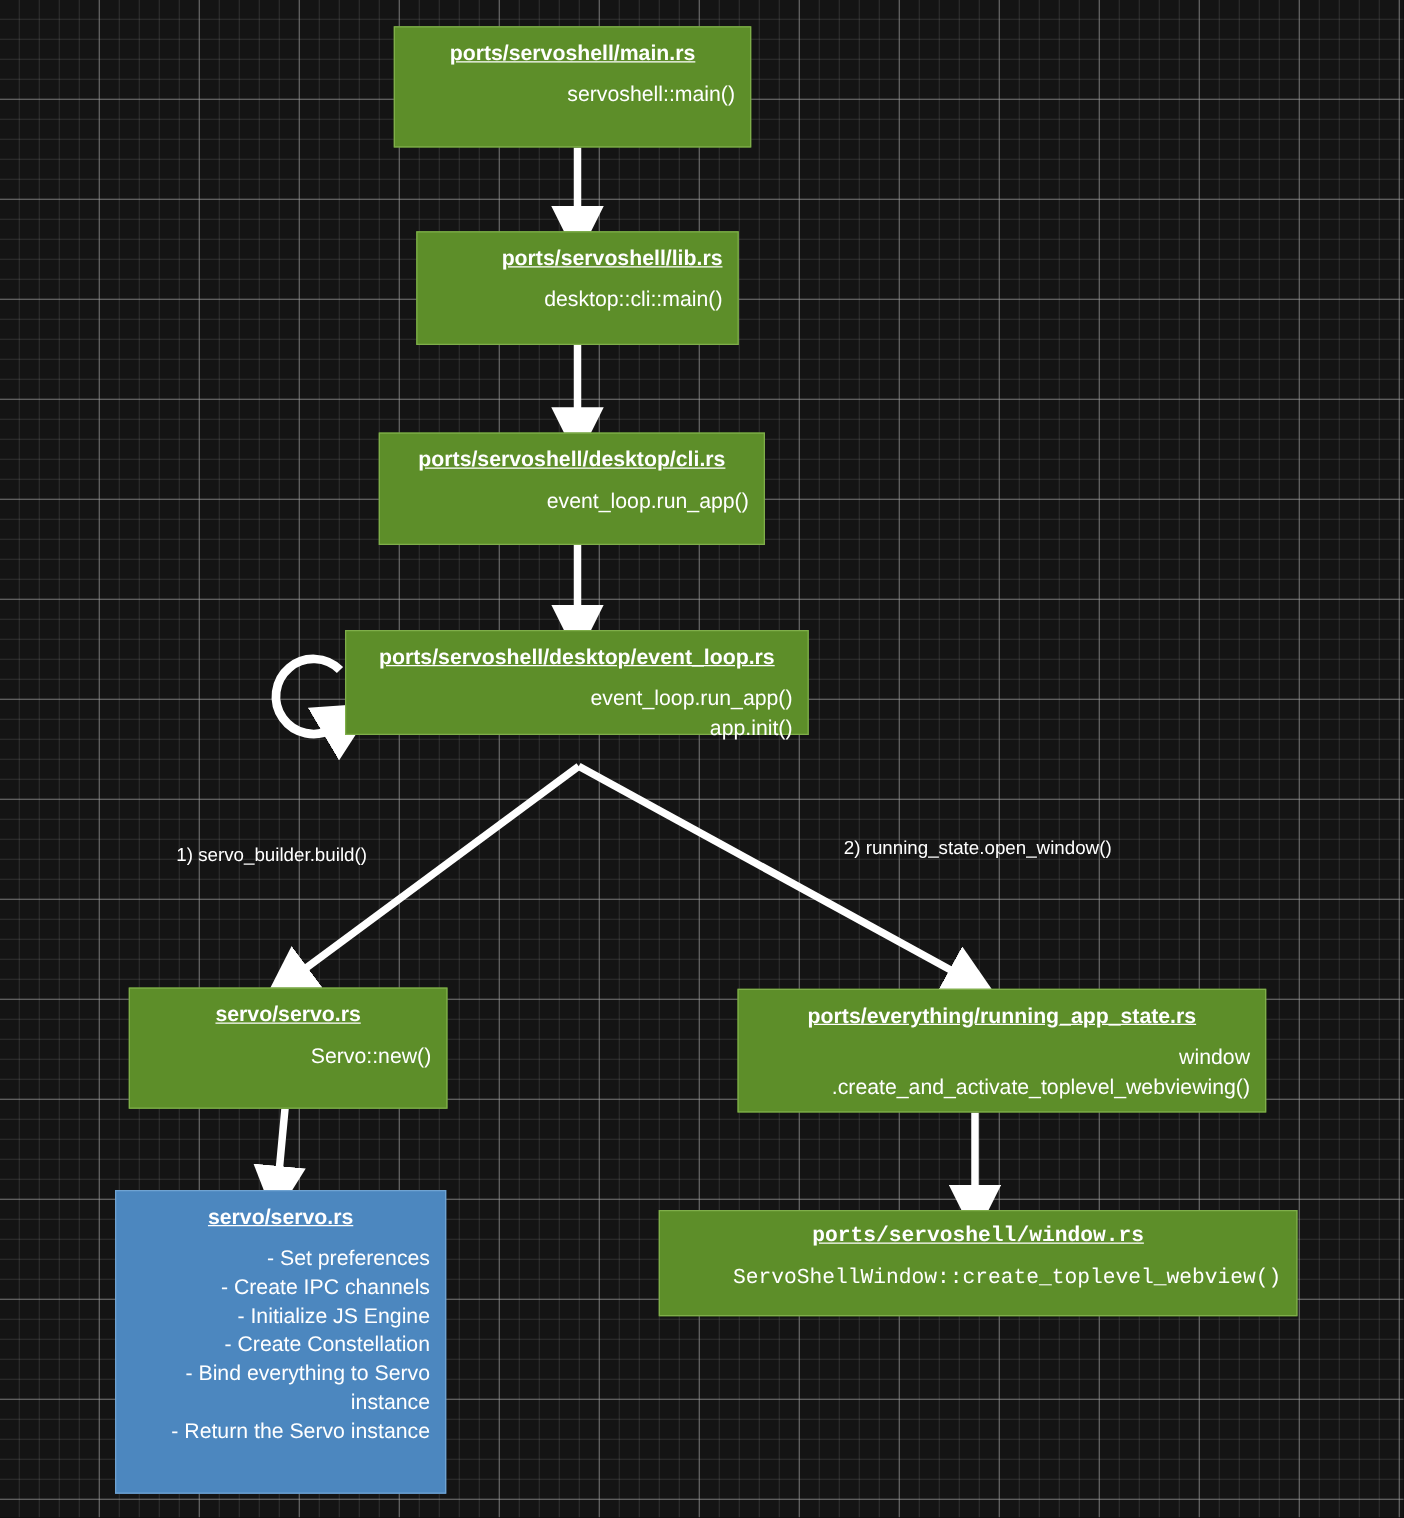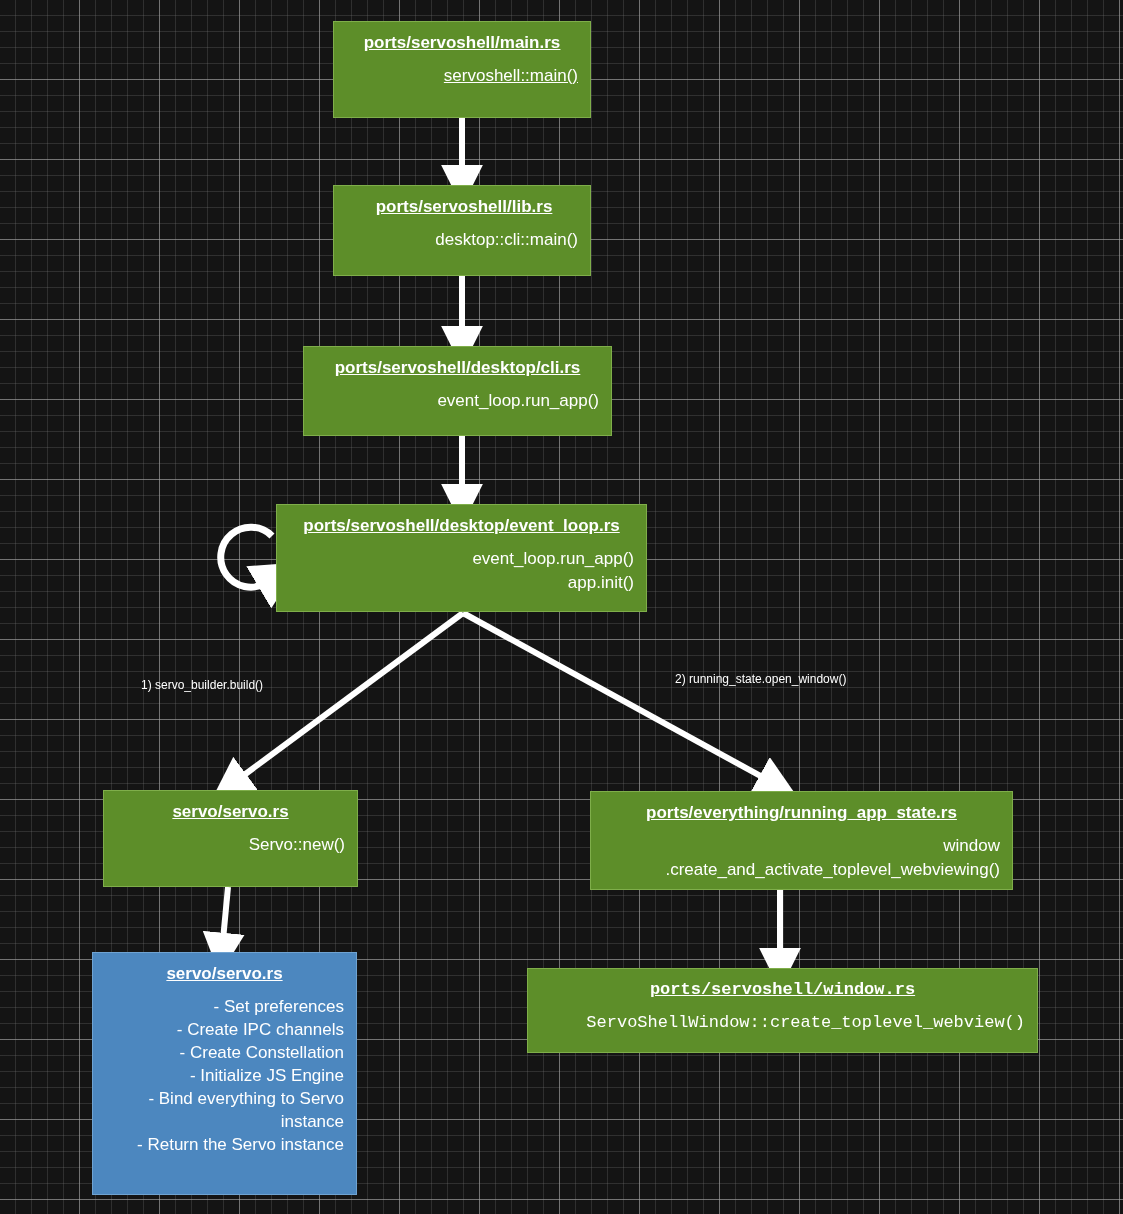--- a/index.html
+++ b/index.html
@@ -46,21 +46,21 @@
   .node-title {
     font-weight: bold;
     text-decoration: underline;
     text-align: center;
     font-size: 17px;
     line-height: 22px;
     margin-bottom: 10px;
     white-space: nowrap;
   }
   .node-title.left {
-    text-align: center;
+    text-align: right;
     padding-left: 4px;
   }
   .node-line {
     font-size: 17px;
     line-height: 24px;
     white-space: pre;
     text-align: right;
   }
   .node-line.center-ish {
     padding-left: 14px;
@@ -69,30 +69,30 @@
     padding-left: 0;
   }
   .bullet-list .node-line {
     padding-left: 0;
     white-space: normal;
     line-height: 23px;
   }
   .edge-label {
     position: absolute;
     color: #ffffff;
-    font-size: 12px;
+    font-size: 15px;
     line-height: 20px;
     white-space: nowrap;
   }
 
   
-  #node-main      { left: 333px; top: 21px;  width: 258px; height: 97px; text-decoration: underline; }
+  #node-main      { left: 315px; top: 21px;  width: 286px; height: 97px; }
   #node-lib       { left: 333px; top: 185px; width: 258px; height: 91px; }
   #node-cli       { left: 303px; top: 346px; width: 309px; height: 90px; }
-  #node-eventloop { left: 276px; top: 504px; width: 371px; height: 108px; }
+  #node-eventloop { left: 276px; top: 504px; width: 371px; height: 84px; }
   #node-servonew  { left: 103px; top: 790px; width: 255px; height: 97px; }
   #node-runstate  { left: 590px; top: 791px; width: 423px; height: 99px; }
   #node-window    { left: 527px; top: 968px; width: 511px; height: 85px; font-family: Liberation Mono, monospace; }
   #node-servodet  { left: 92px;  top: 952px; width: 265px; height: 243px; }
 
   #label-1 { left: 141px; top: 675px; }
   #label-2 { left: 675px; top: 669px; }
 </style>
 </head>
 <body>
@@ -173,22 +173,22 @@
 
   <div class="node green" id="node-window">
     <div class="node-title">ports/servoshell/window.rs</div>
     <div class="node-line center-ish">ServoShellWindow::create_toplevel_webview()</div>
   </div>
 
   <div class="node blue bullet-list" id="node-servodet">
     <div class="node-title">servo/servo.rs</div>
     <div class="node-line">- Set preferences</div>
     <div class="node-line">- Create IPC channels</div>
+    <div class="node-line">- Initialize JS Engine</div>
     <div class="node-line">- Create Constellation</div>
-    <div class="node-line">- Initialize JS Engine</div>
     <div class="node-line">- Bind everything to Servo instance</div>
     <div class="node-line">- Return the Servo instance</div>
   </div>
 
   <div class="edge-label" id="label-1">1) servo_builder.build()</div>
   <div class="edge-label" id="label-2">2) running_state.open_window()</div>
 
 </div>
 
 </body></html>

